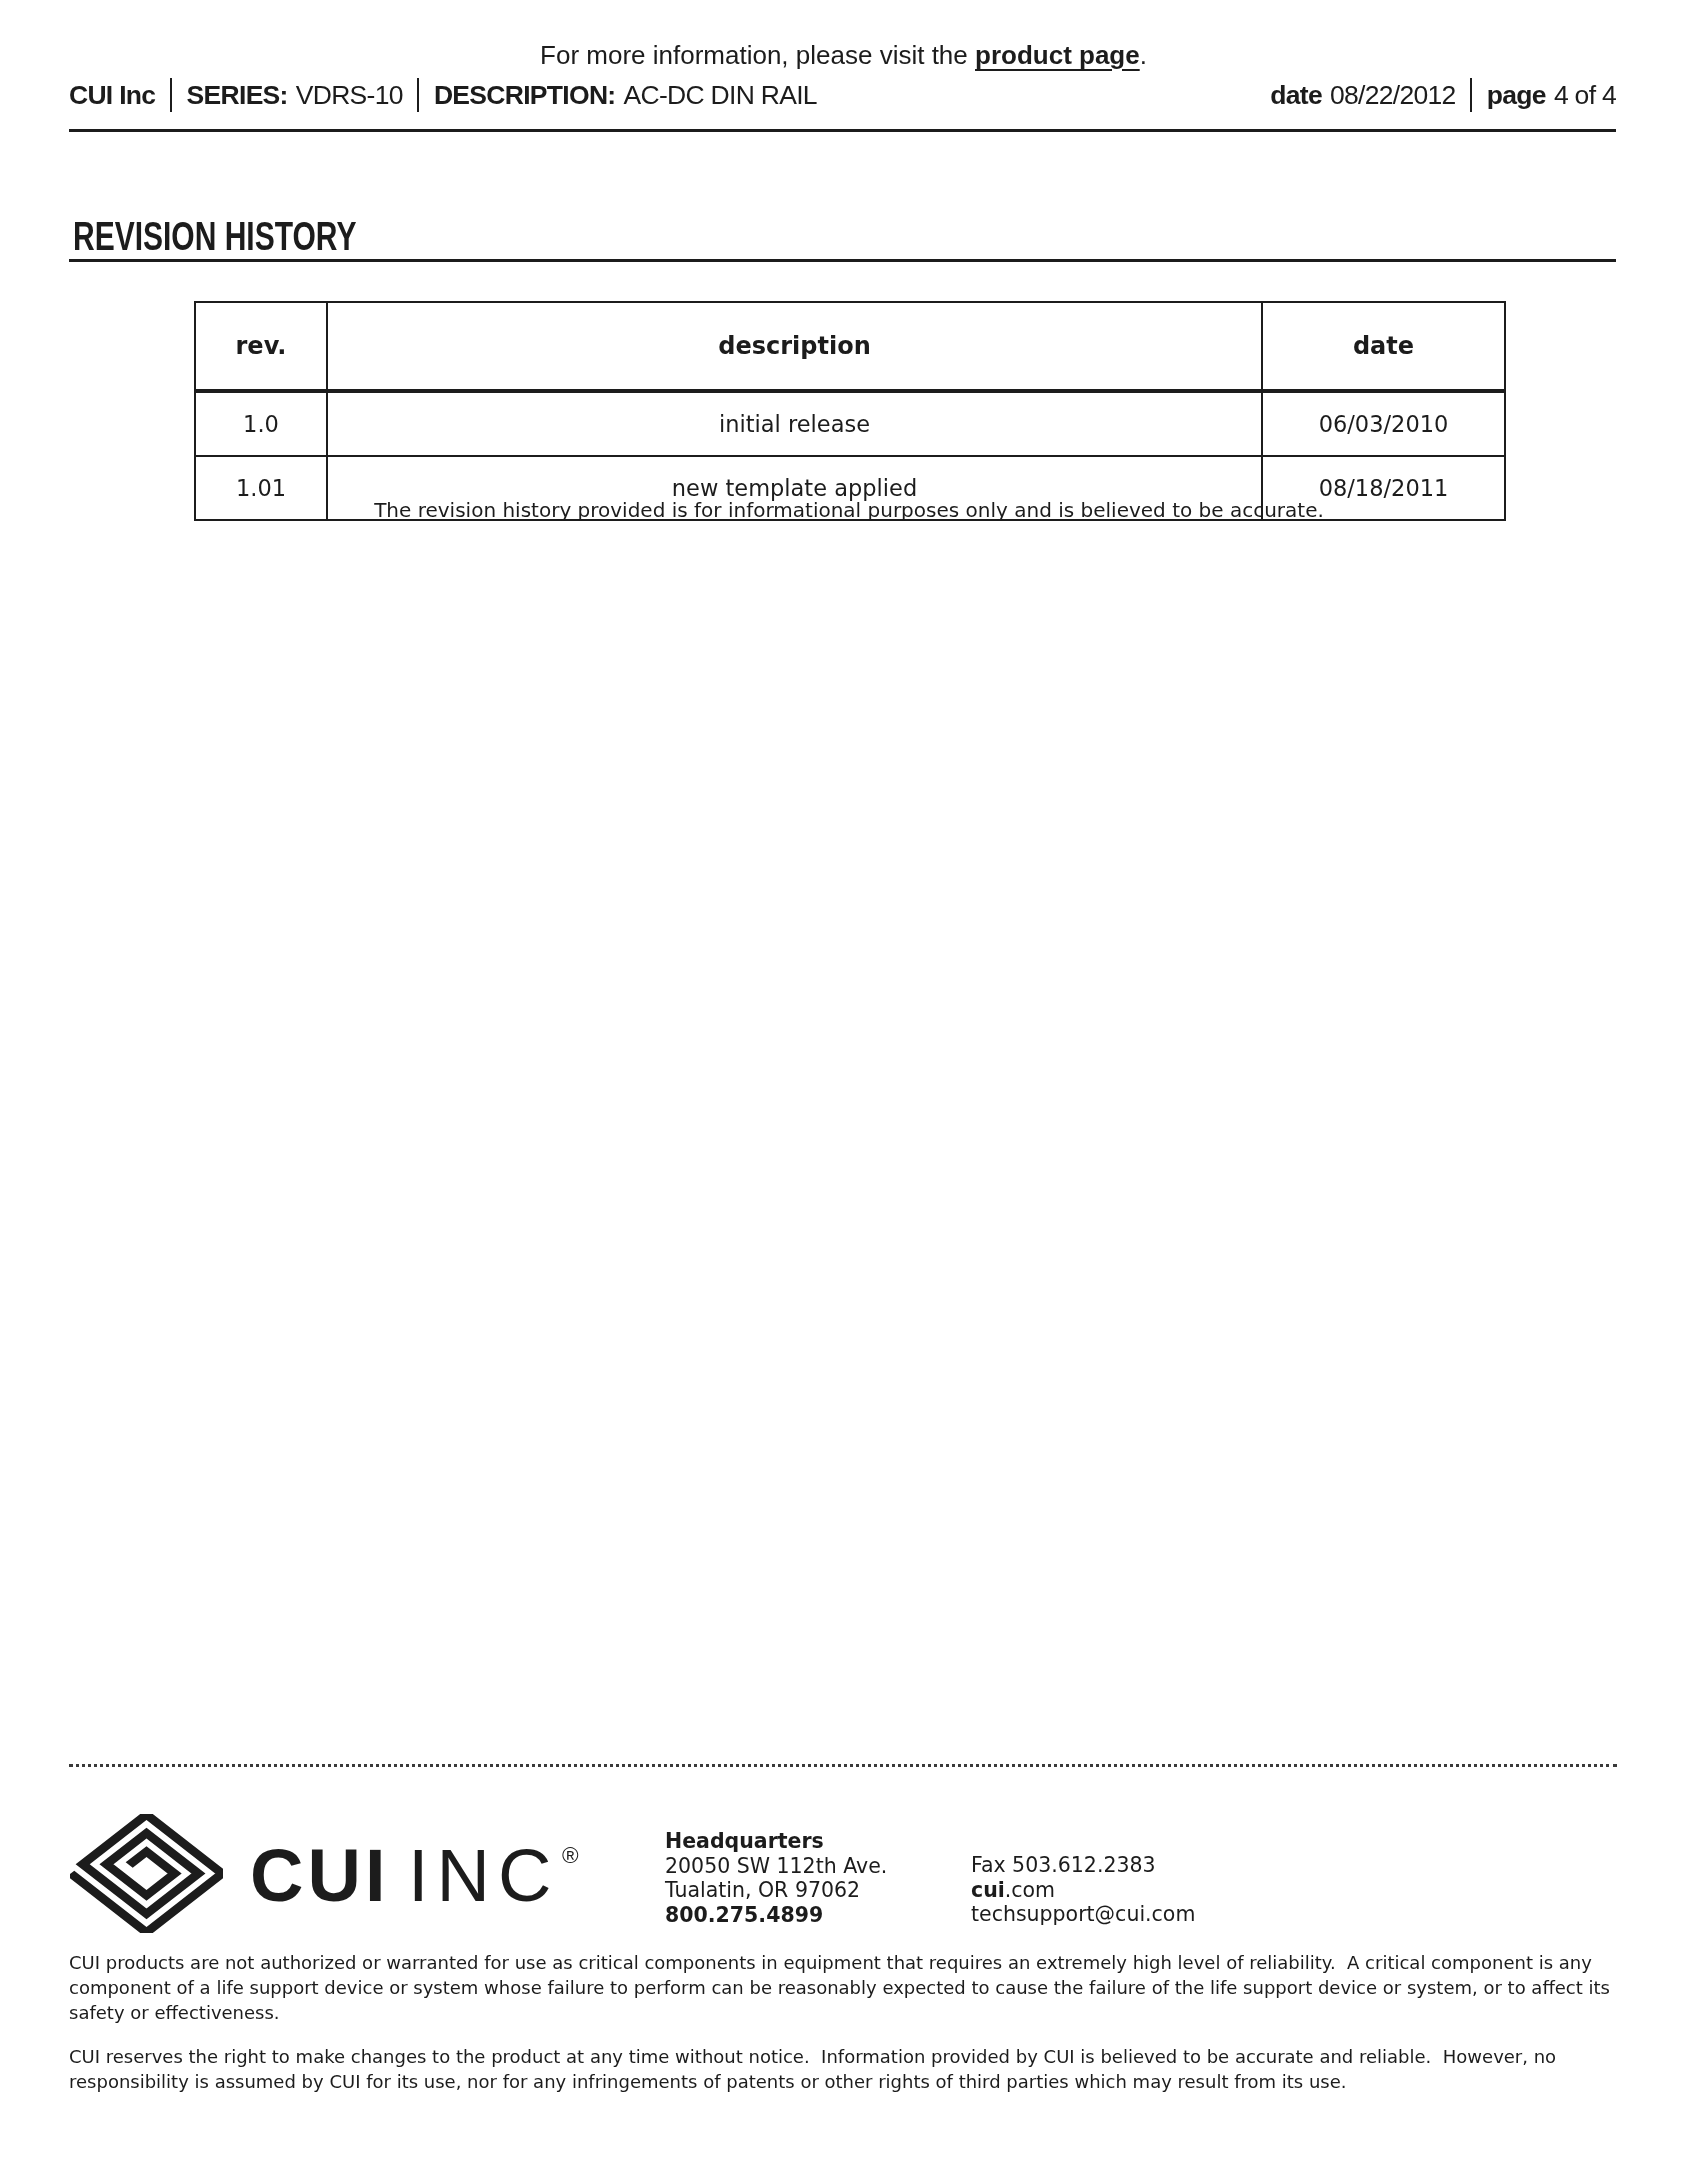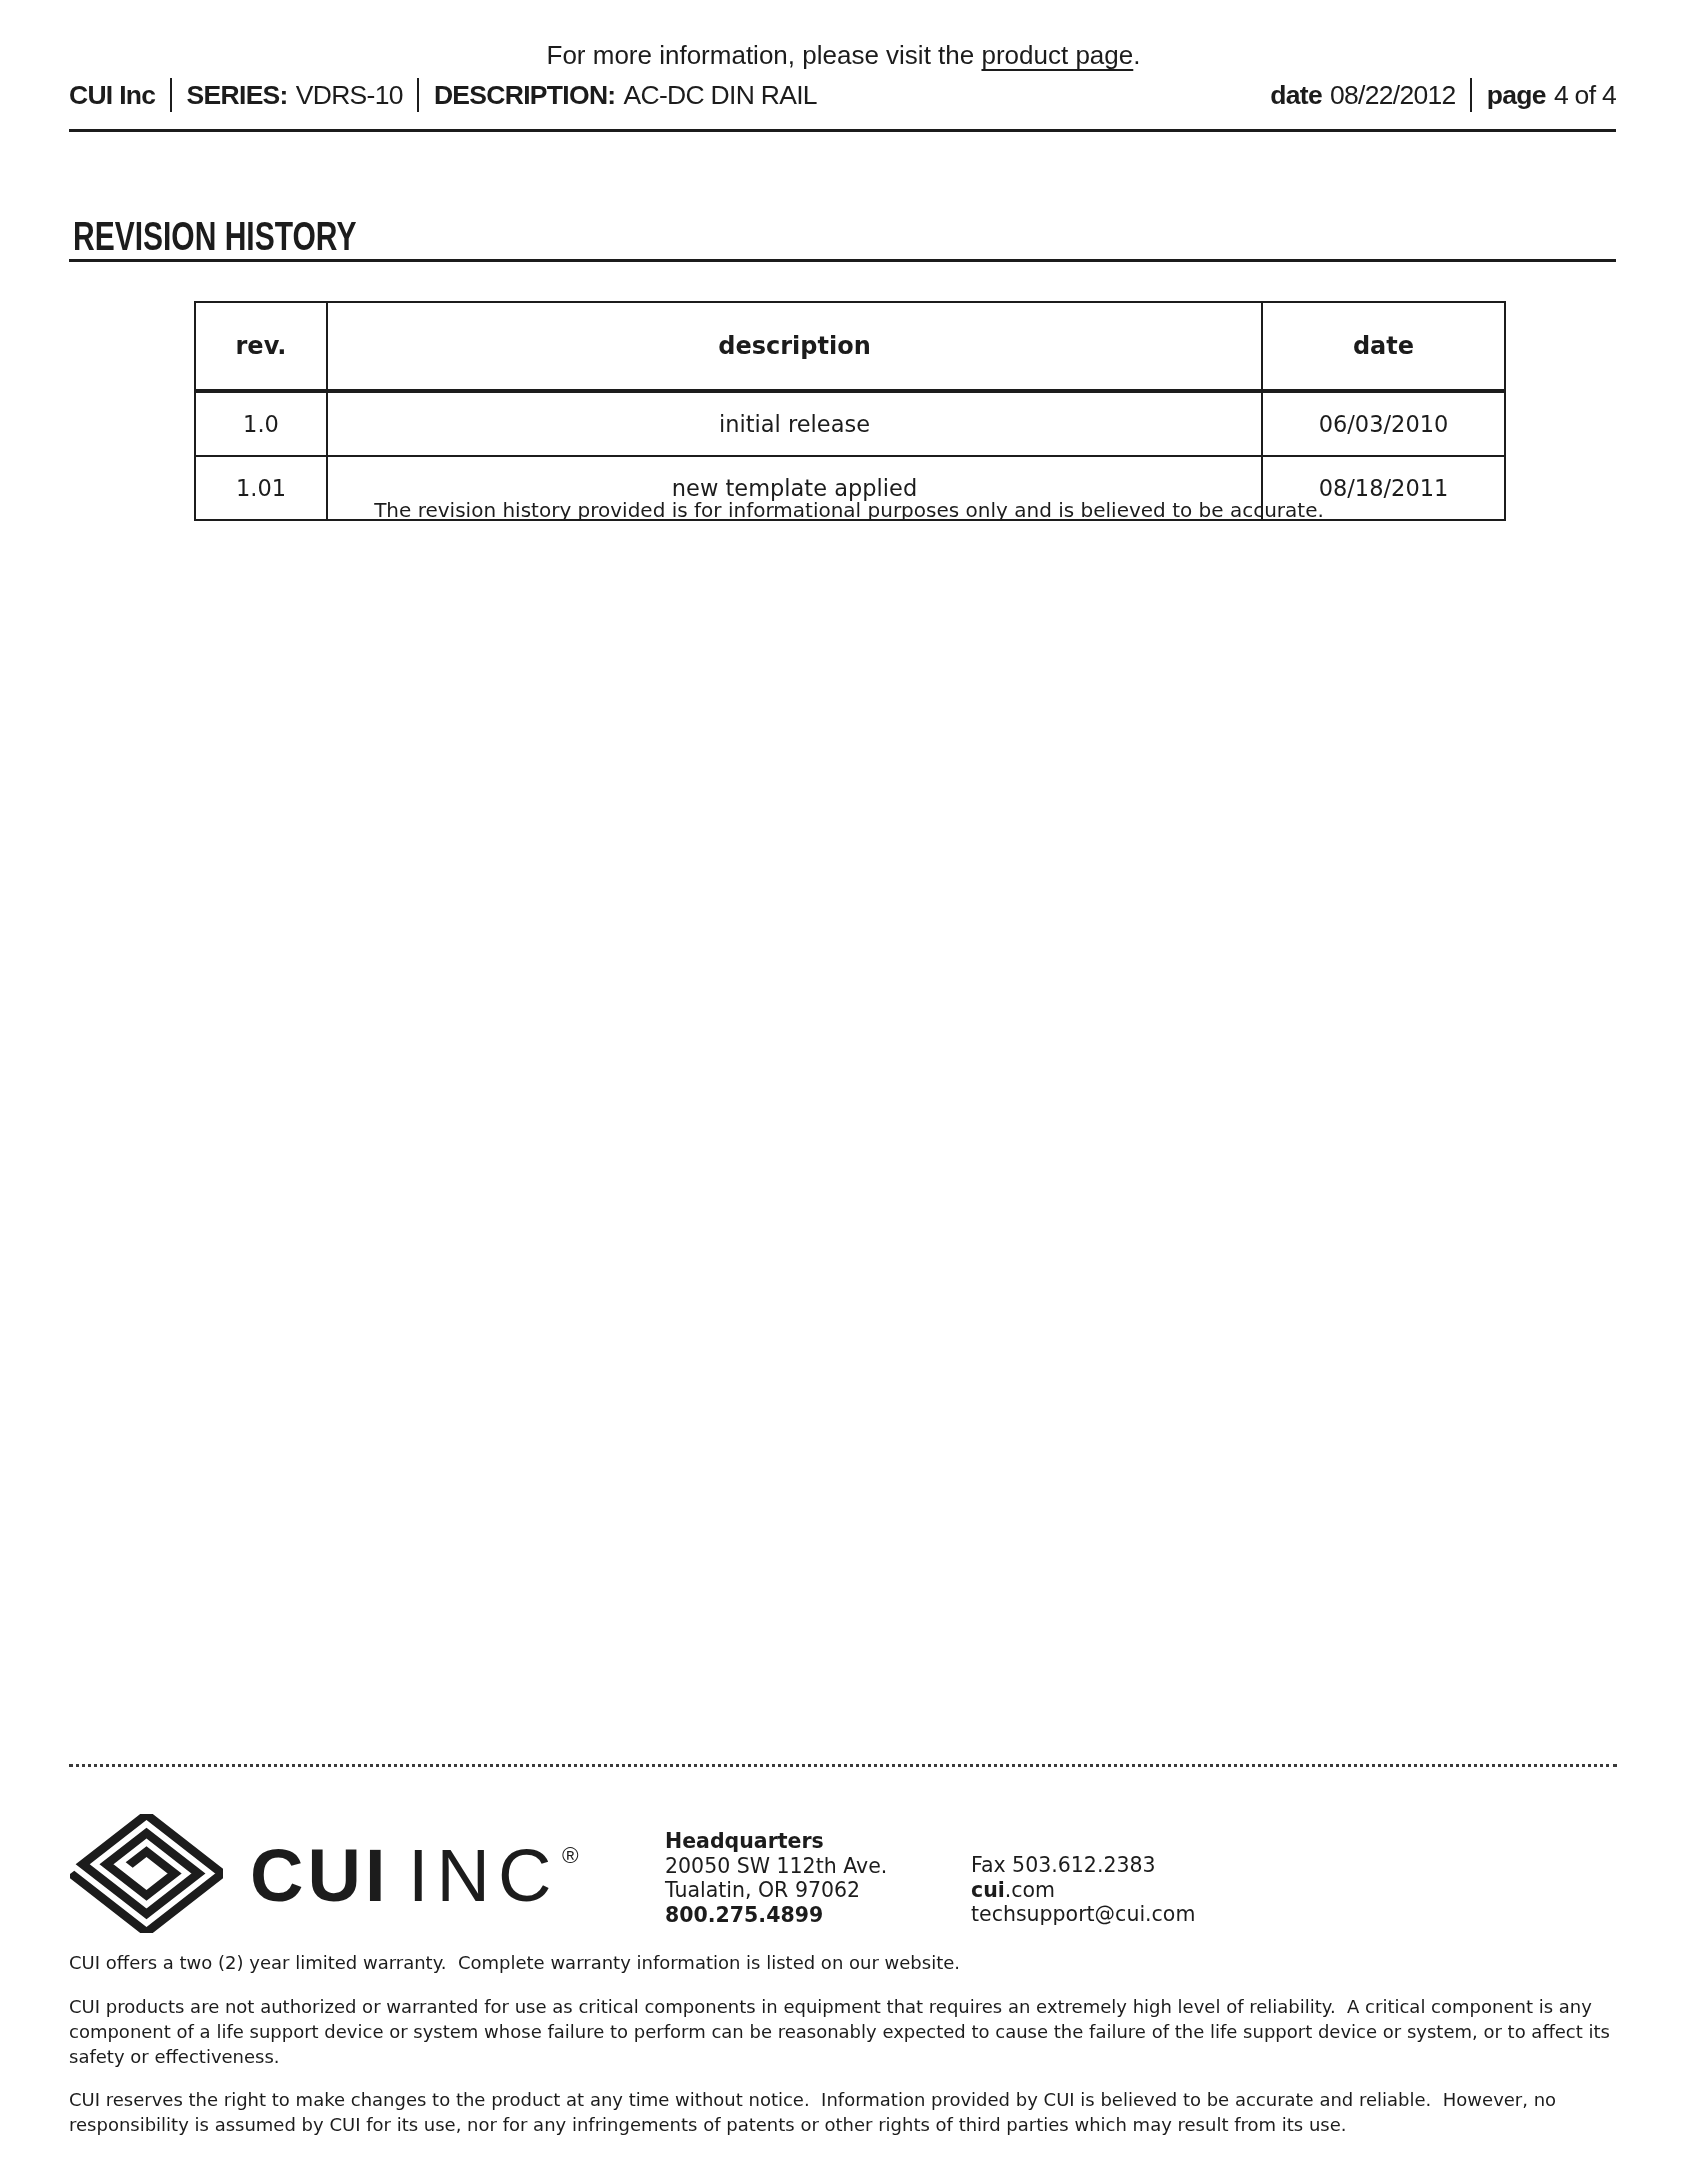--- a/index.html
+++ b/index.html
@@ -2,21 +2,21 @@
 <html style="font-size:10.6px"><head>
 <meta charset="utf-8">
 <style>
   html,body{margin:0;padding:0;background:#e8e8e8;}
   .page{position:relative;width:1687px;height:2183px;background:#ffffff;
         font-family:"DejaVu Sans",sans-serif;color:#1c1c1c;overflow:hidden;}
 
   
   .top-note{position:absolute;top:40px;left:0;width:100%;text-align:center;
             font-family:"Liberation Sans",sans-serif;font-size:26px;}
-  .top-note a{color:inherit;text-decoration:underline;text-underline-offset:4.6px;text-decoration-thickness:2px;}
+  .top-note a{color:inherit;text-decoration:underline;text-underline-offset:4.6px;text-decoration-thickness:2px;font-weight:bold;}
 
   
   .header-bar{position:absolute;left:69px;width:1547px;top:78px;display:flex;
               justify-content:space-between;align-items:center;
               font-family:"Liberation Sans",sans-serif;font-size:26.5px;letter-spacing:-0.7px;white-space:nowrap;}
   .hgroup{display:flex;align-items:center;}
   .hb{font-weight:bold;}
   .hv{margin-left:8px;font-weight:normal;}
   .hsep{width:2px;height:34px;background:#1c1c1c;margin:0 14.6px;}
   .header-rule{position:absolute;left:69px;width:1547px;top:129px;height:2.6px;background:#1c1c1c;}
@@ -132,19 +132,18 @@
     <div class="bold">800.275.4899</div>
   </div>
 
   <div class="contact">
     <div>Fax 503.612.2383</div>
     <div><span class="bold">cui</span><span>.com</span></div>
     <div>techsupport@cui.com</div>
   </div>
 
   <div class="legal">
-    <p>CUI offers a two (2) year limited warranty.  Complete warranty information is listed on our website.</p>
     <p>CUI products are not authorized or warranted for use as critical components in equipment that requires an extremely high level of reliability.  A critical component is any component of a life support device or system whose failure to perform can be reasonably expected to cause the failure of the life support device or system, or to affect its safety or effectiveness.</p>
     <p>CUI reserves the right to make changes to the product at any time without notice.  Information provided by CUI is believed to be accurate and reliable.  However, no responsibility is assumed by CUI for its use, nor for any infringements of patents or other rights of third parties which may result from its use.</p>
   </div>
 
 </div>
 
 
 </body></html>

